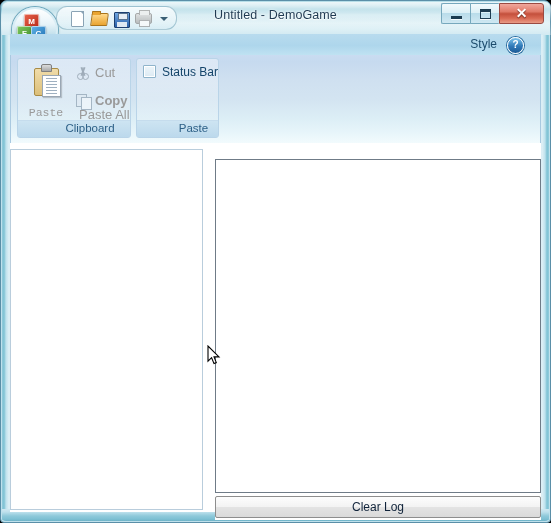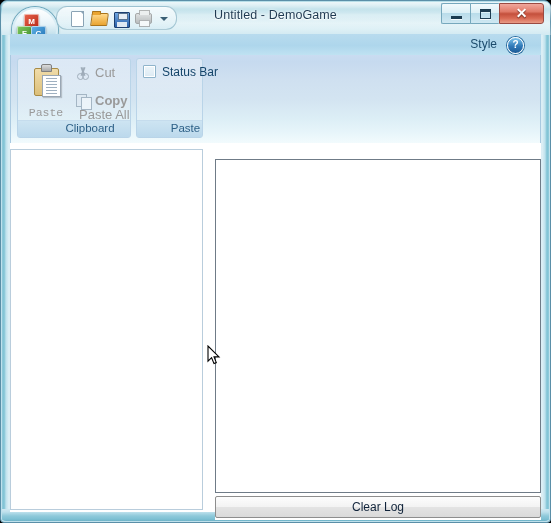--- a/index.html
+++ b/index.html
@@ -328,21 +328,21 @@
     height: 16px;
     line-height: 15px;
     text-align: center;
     font-size: 11.5px;
     color: #2c5f86;
     background: linear-gradient(to bottom, #cde4f2, #bcd9ec);
     border-top: 1px solid #c5dced;
     padding-left: 32px;
   }
   .group-clipboard { left: 6px; width: 114px; }
-  .group-view { left: 125px; width: 67px; }
+  .group-view { left: 125px; width: 83px; }
 
   .paste-btn {
     position: absolute;
     left: 5px; top: 2px;
     width: 46px; height: 58px;
     text-align: center;
     font-family: Liberation Mono, monospace;
   }
   .paste-icon {
     position: absolute;

